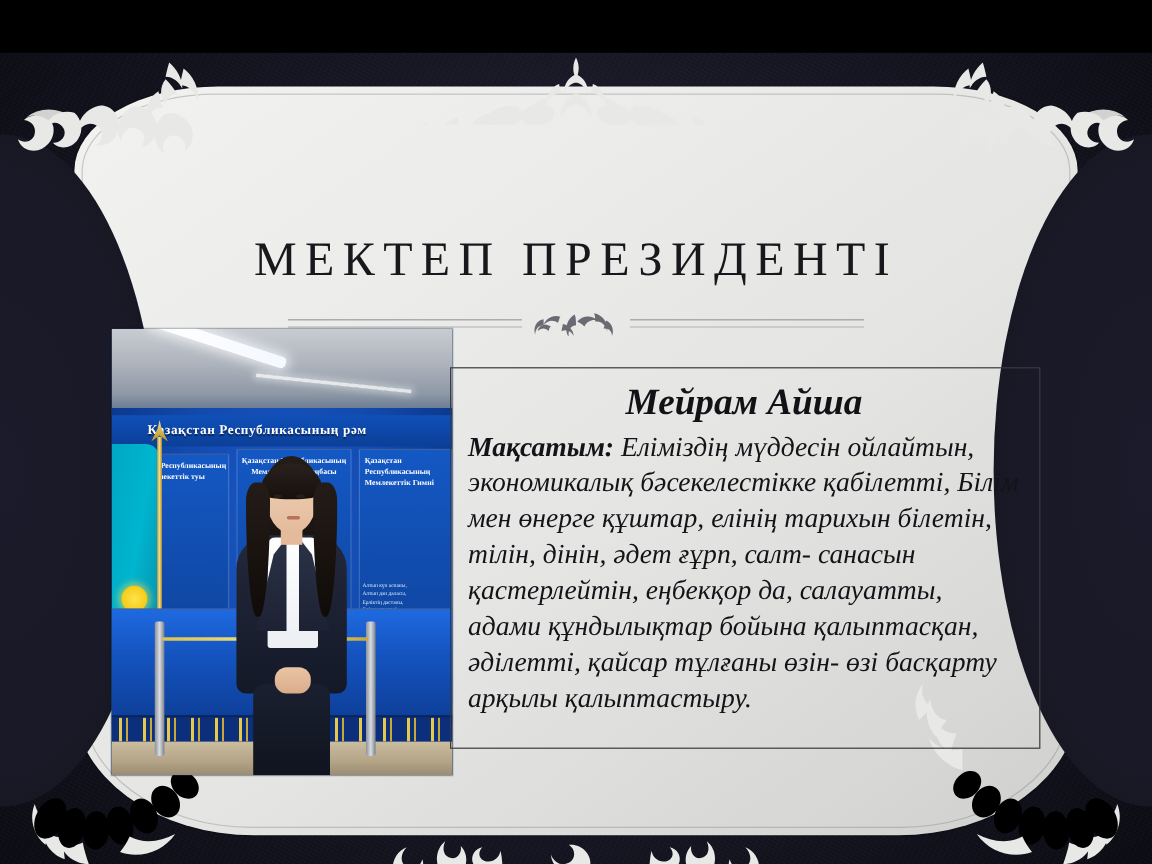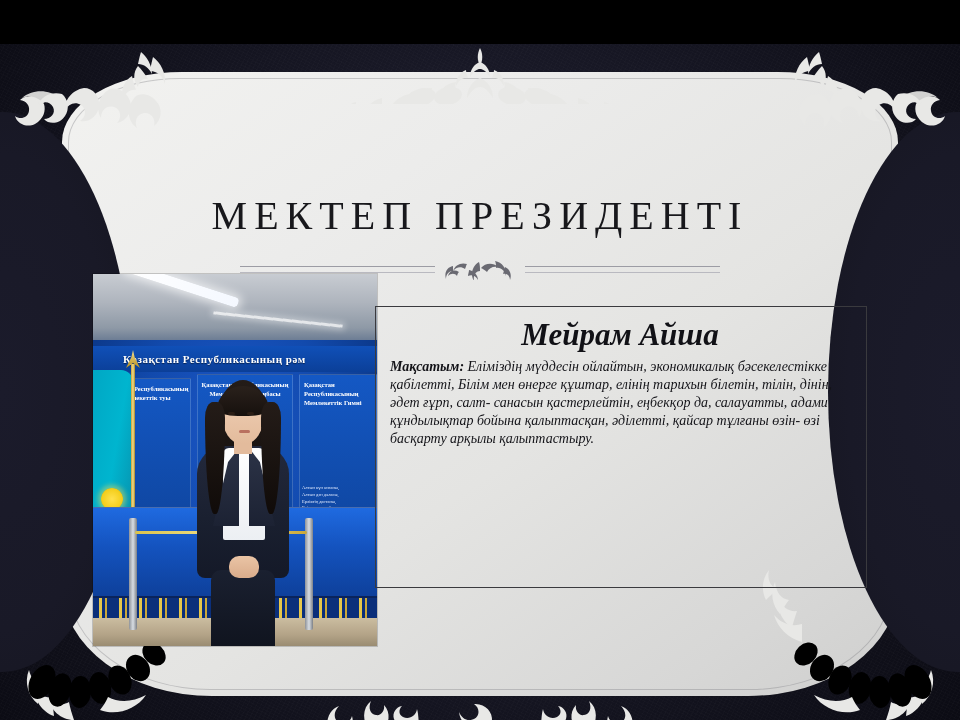--- a/index.html
+++ b/index.html
@@ -323,39 +323,39 @@
     box-sizing: border-box; overflow:hidden;
     font-family:"Liberation Serif", serif;
   }
 
   
   .textbox {
     position: absolute;
     left: 375px;
     top: 262px;
     width: 492px;
-    height: 282px;
+    height: 318px;
     border: 1px solid #3a3a3e;
     box-sizing: border-box;
     padding: 8px 16px 8px 14px;
     background: transparent;
     overflow: hidden;
   }
   .person-name {
     text-align: center;
     font-size: 31px;
     font-weight: bold;
     font-style: italic;
     color: #111116;
     line-height: 1.05;
     margin: 4px 0 6px 0;
     font-family: "Liberation Serif", "DejaVu Serif", serif;
   }
   .goal-para {
-    font-size: 14px;
+    font-size: 23px;
     font-style: italic;
     color: #131318;
     line-height: 1.30;
     text-align: left;
     font-family: "Liberation Serif", "DejaVu Serif", serif;
   }
   .goal-label {
     font-weight: bold;
     font-style: italic;
   }

